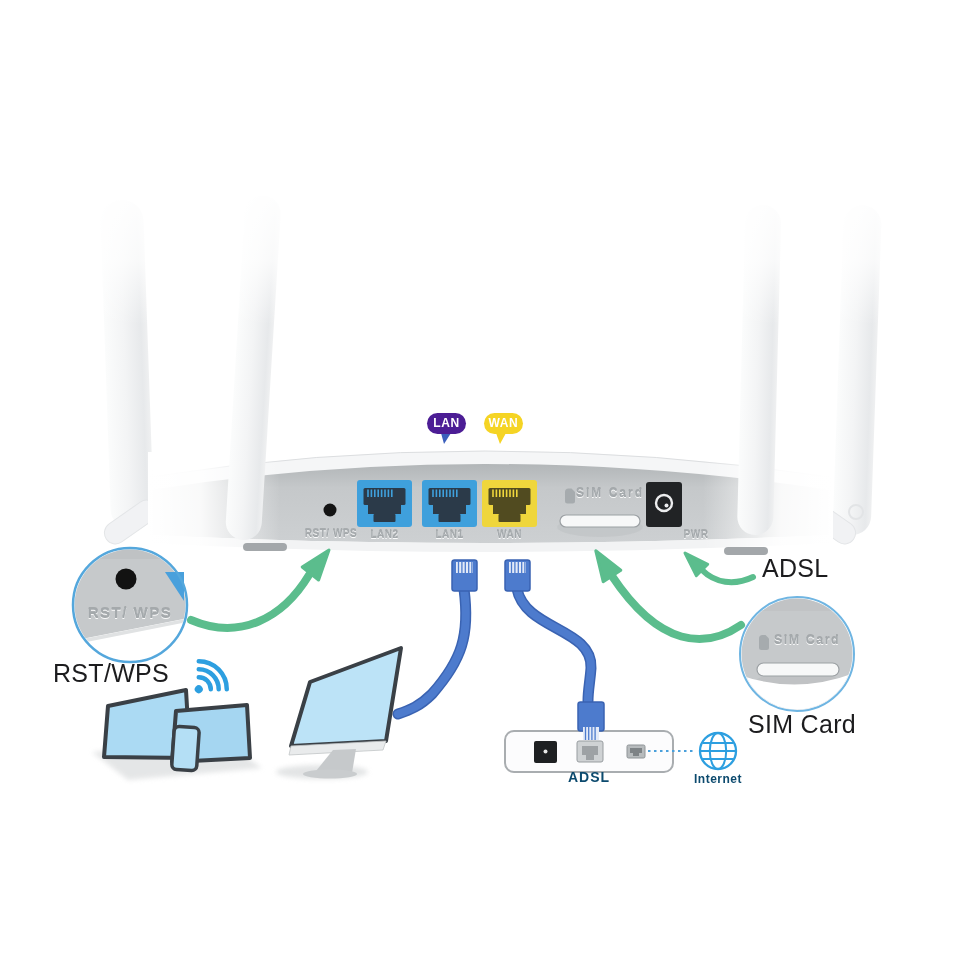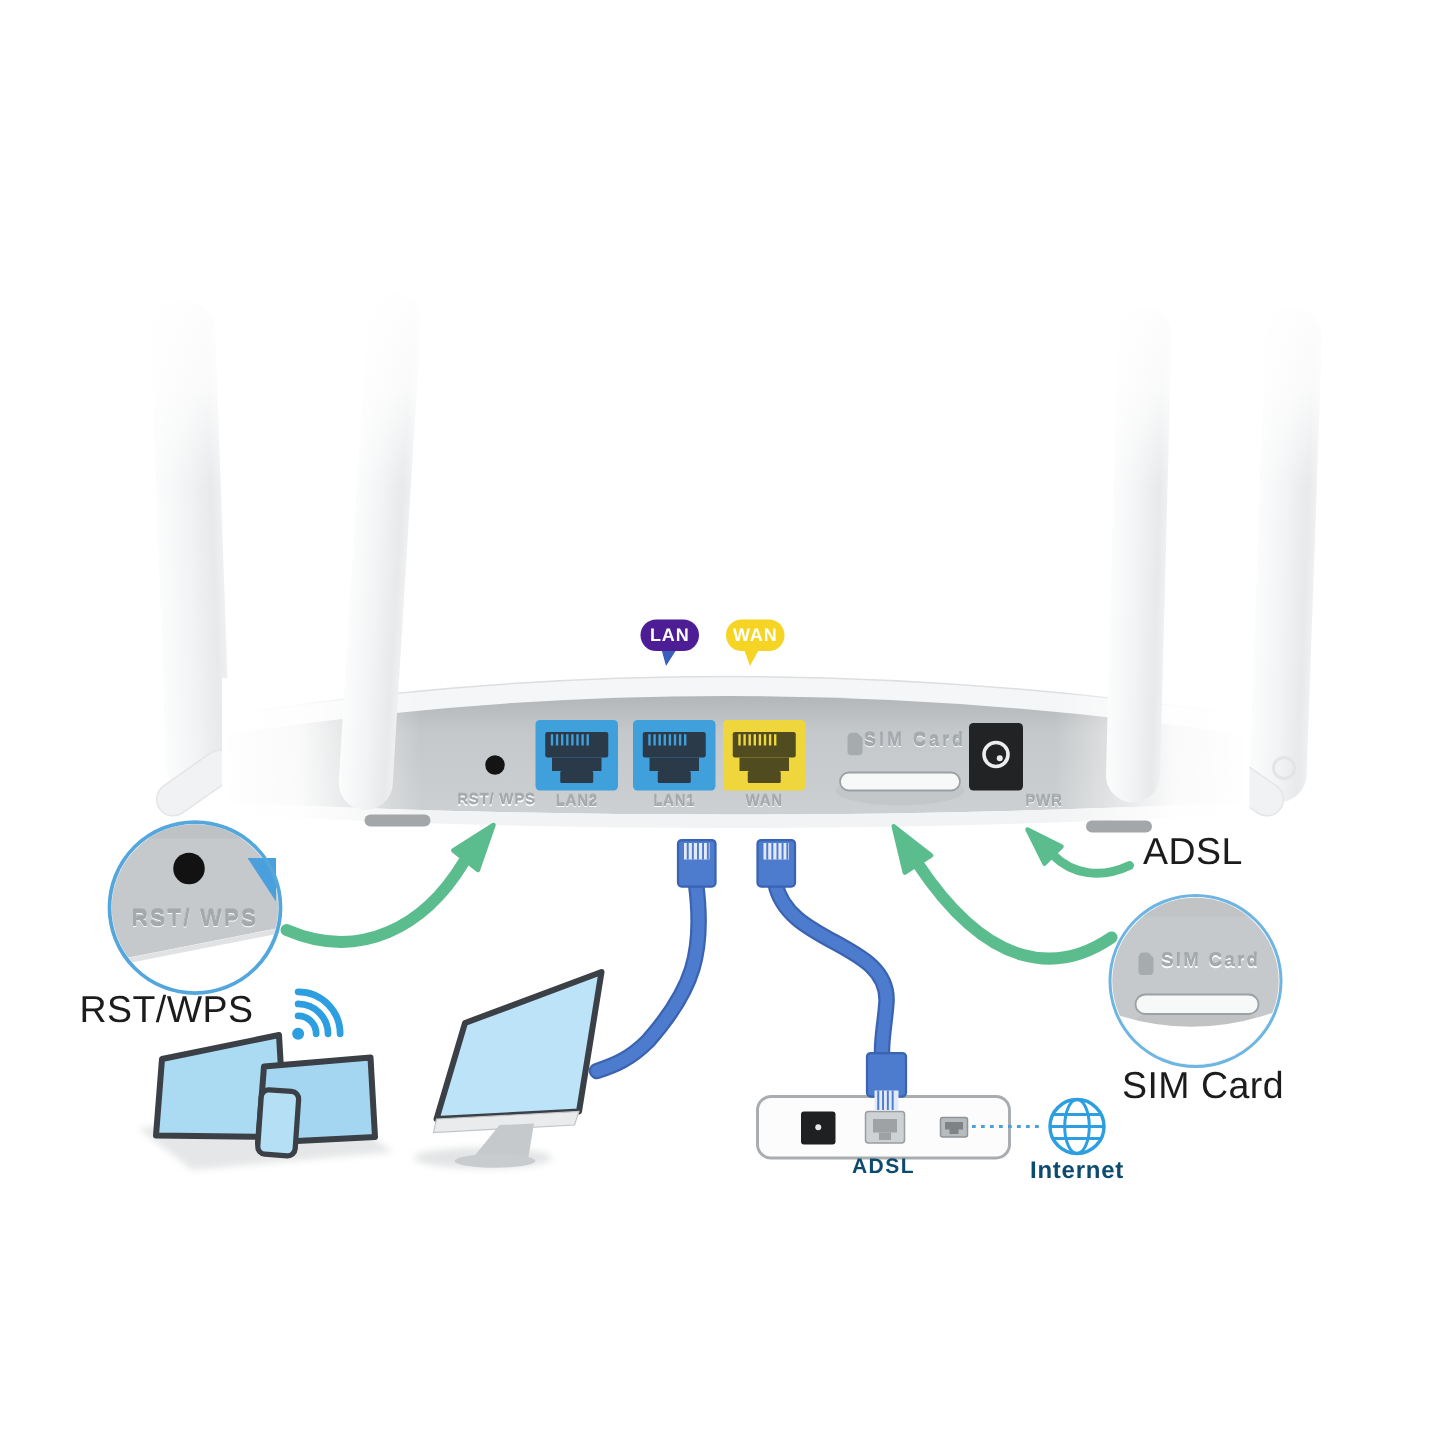--- a/index.html
+++ b/index.html
@@ -304,15 +304,15 @@
 
 <div class="label-engraved" style="left:72px;top:604px;width:116px;font-size:15px;letter-spacing:1.5px;">RST/ WPS</div>
 <div class="label-big" style="left:53px;top:659px;">RST/WPS</div>
 
 <div class="label-big" style="left:762px;top:554px;">ADSL</div>
 
 <div class="label-engraved" style="left:774px;top:633px;width:60px;font-size:12.5px;letter-spacing:1.5px;">SIM Card</div>
 <div class="label-big" style="left:748px;top:710px;">SIM Card</div>
 
 <div class="label-bold-sm" style="left:555px;top:769px;width:68px;font-size:14px;letter-spacing:1px;">ADSL</div>
-<div class="label-bold-sm" style="left:686px;top:772px;width:64px;font-size:16px;letter-spacing:.5px;">Internet</div>
+<div class="label-bold-sm" style="left:686px;top:772px;width:64px;font-size:12px;letter-spacing:.5px;">Internet</div>
 
 </div>
 
 </body></html>

